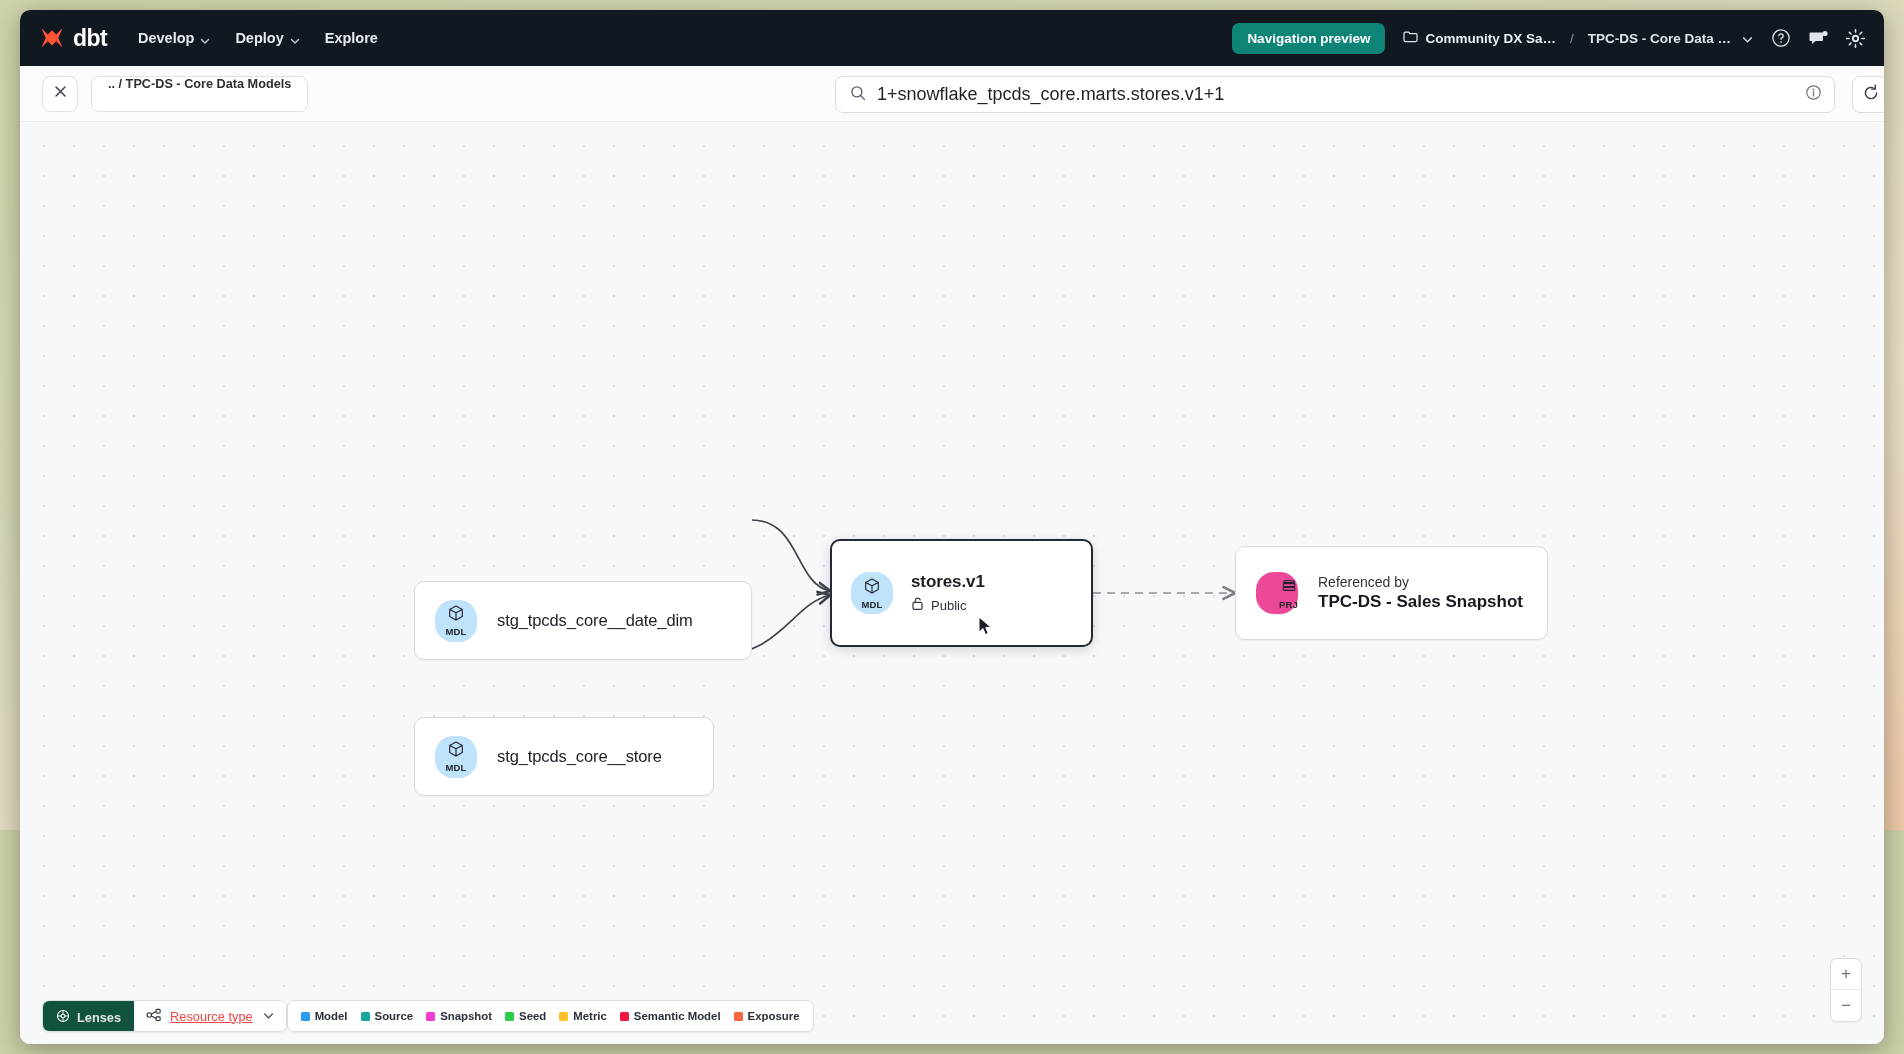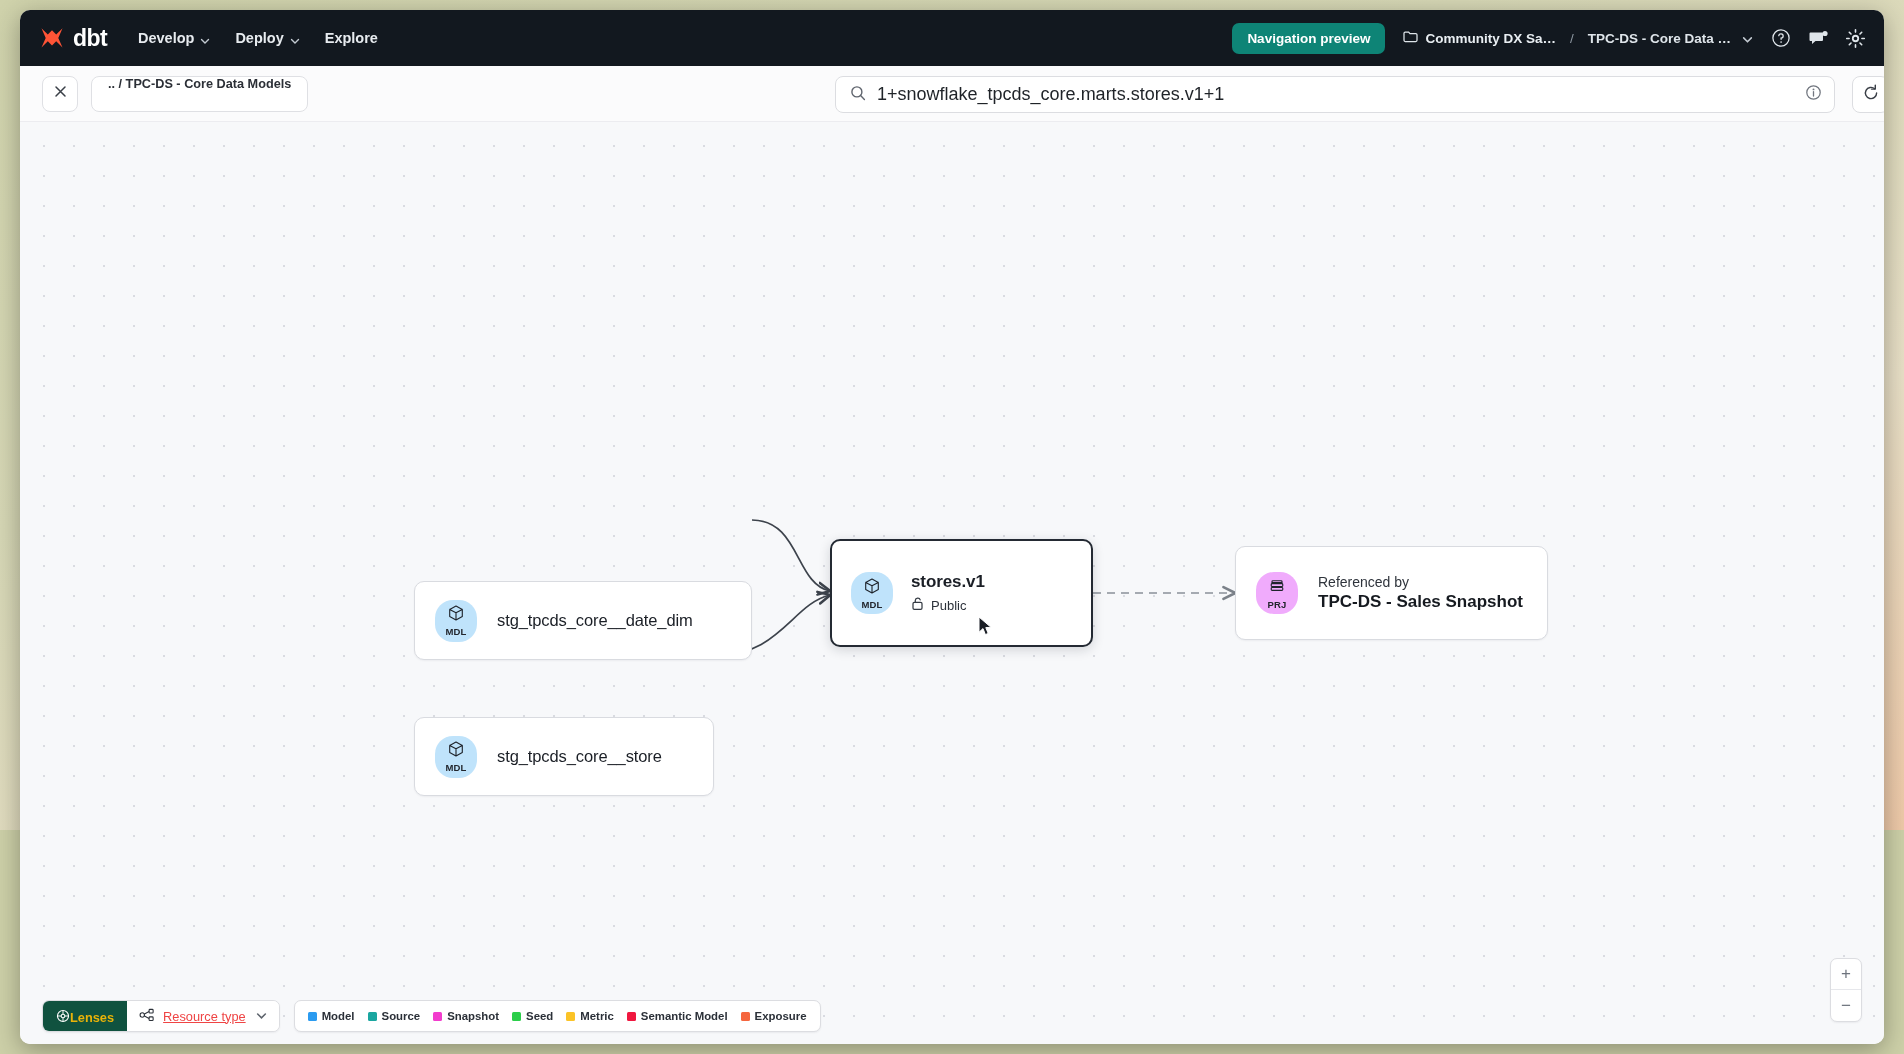--- a/index.html
+++ b/index.html
@@ -111,21 +111,21 @@
   .node.focus {
     border: 2px solid #242a33;
     box-shadow: 0 3px 12px rgba(20,25,35,.16);
   }
   .badge {
     width: 42px; height: 42px; border-radius: 18px;
     display:flex; flex-direction:column; align-items:center; justify-content:center;
     gap: 1px; flex: 0 0 auto;
   }
   .badge.mdl { background: #bfe3fb; }
-  .badge.prj { background: #f0abfc; }
+  .badge.prj { background: #ec4899; align-items: flex-end; }
   .badge-label { font-size: 9.5px; font-weight: 700; color: #22262d; letter-spacing: .2px; line-height: 1; }
   .node-txt { margin-left: 20px; min-width:0; }
   .node-title { font-size: 16.5px; font-weight: 500; color: #1b1f26; white-space: nowrap; letter-spacing: -.1px; }
   .node-title.big { font-size: 17px; font-weight: 600; }
   .node-sub {
     display:flex; align-items:center; gap: 6px;
     font-size: 13px; color: #2c313a; margin-top: 4px;
   }
   .node-eyebrow { font-size: 14px; color: #2f343c; }
   .node-strong { font-size: 17px; font-weight: 600; color: #161a20; white-space:nowrap; margin-top: 2px; }
@@ -136,29 +136,29 @@
     position: absolute; left: 0; bottom: 0; width: 100%;
     height: 56px; display: flex; align-items: center; padding: 0 22px;
     pointer-events: none;
   }
   .lens-group {
     display:flex; align-items:stretch; height: 32px;
     border-radius: 7px; overflow: hidden; border: 1px solid #dcdde1;
     background:#fff; box-shadow: 0 1px 2px rgba(20,25,35,.06); pointer-events:auto;
   }
   .lens-btn {
-    background: #10523f; color:#eab308; display:flex; align-items:center; 
+    background: #10523f; color:#e5e5e5; display:flex; align-items:center; gap:7px;
     padding: 16px 13px; font-size: 12.8px; font-weight: 700; cursor:pointer;
   }
   .restype-btn {
     background:#fff; color:#ef4444; display:flex; align-items:center; gap:8px;
     padding: 0 12px; font-size: 12.8px; font-weight: 500; cursor:pointer;text-decoration:underline;
   }
   .legend {
-    margin-left: 14px; height: 32px; display:flex; align-items:center; gap: 13px;
+    height: 32px; display:flex; align-items:center; gap: 13px;
     background:#fff; border:1px solid #dcdde1; border-radius: 7px; padding: 0 13px;
     box-shadow: 0 1px 2px rgba(20,25,35,.06); pointer-events:auto;
   }
   .legend-item { display:flex; align-items:center; gap: 5px; font-size: 11.4px; font-weight: 600; color:#2b3038; white-space:nowrap; }
   .swatch { width: 9px; height: 9px; border-radius: 1.5px; display:block; }
   .zoom-ctl {
     position: absolute; right: 22px; bottom: 22px;
     width: 32px; border: 1px solid #dcdde1; border-radius: 7px; background:#fff;
     overflow:hidden; pointer-events:auto; box-shadow: 0 1px 2px rgba(20,25,35,.06);
   }

